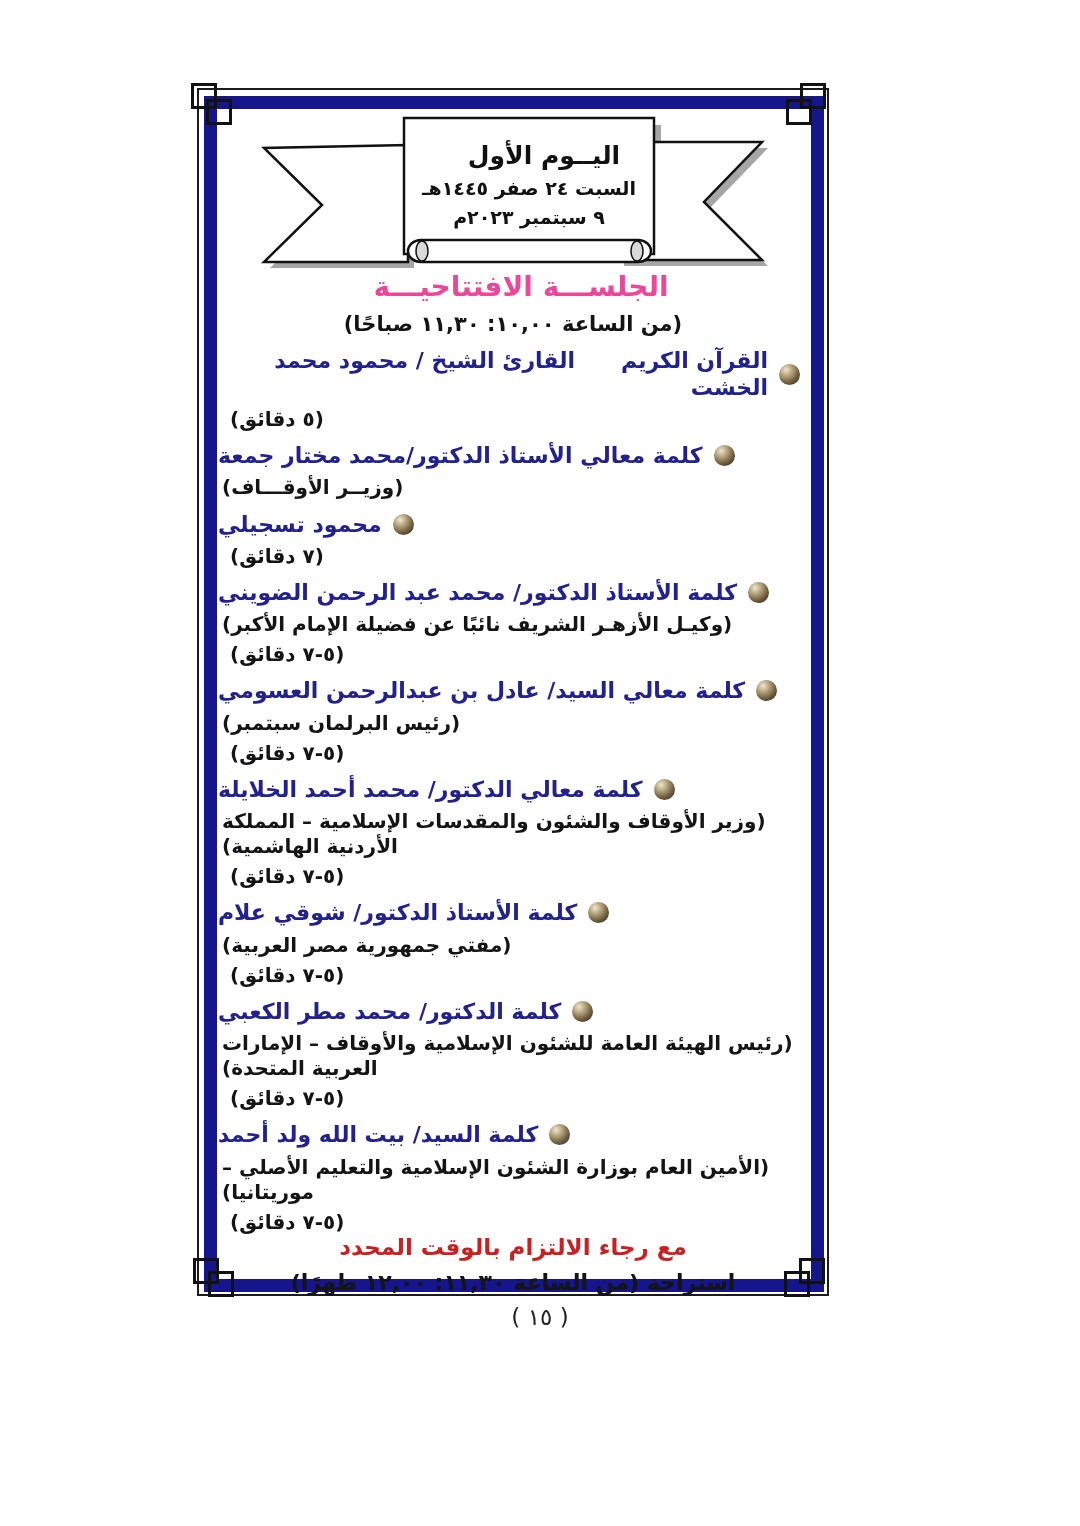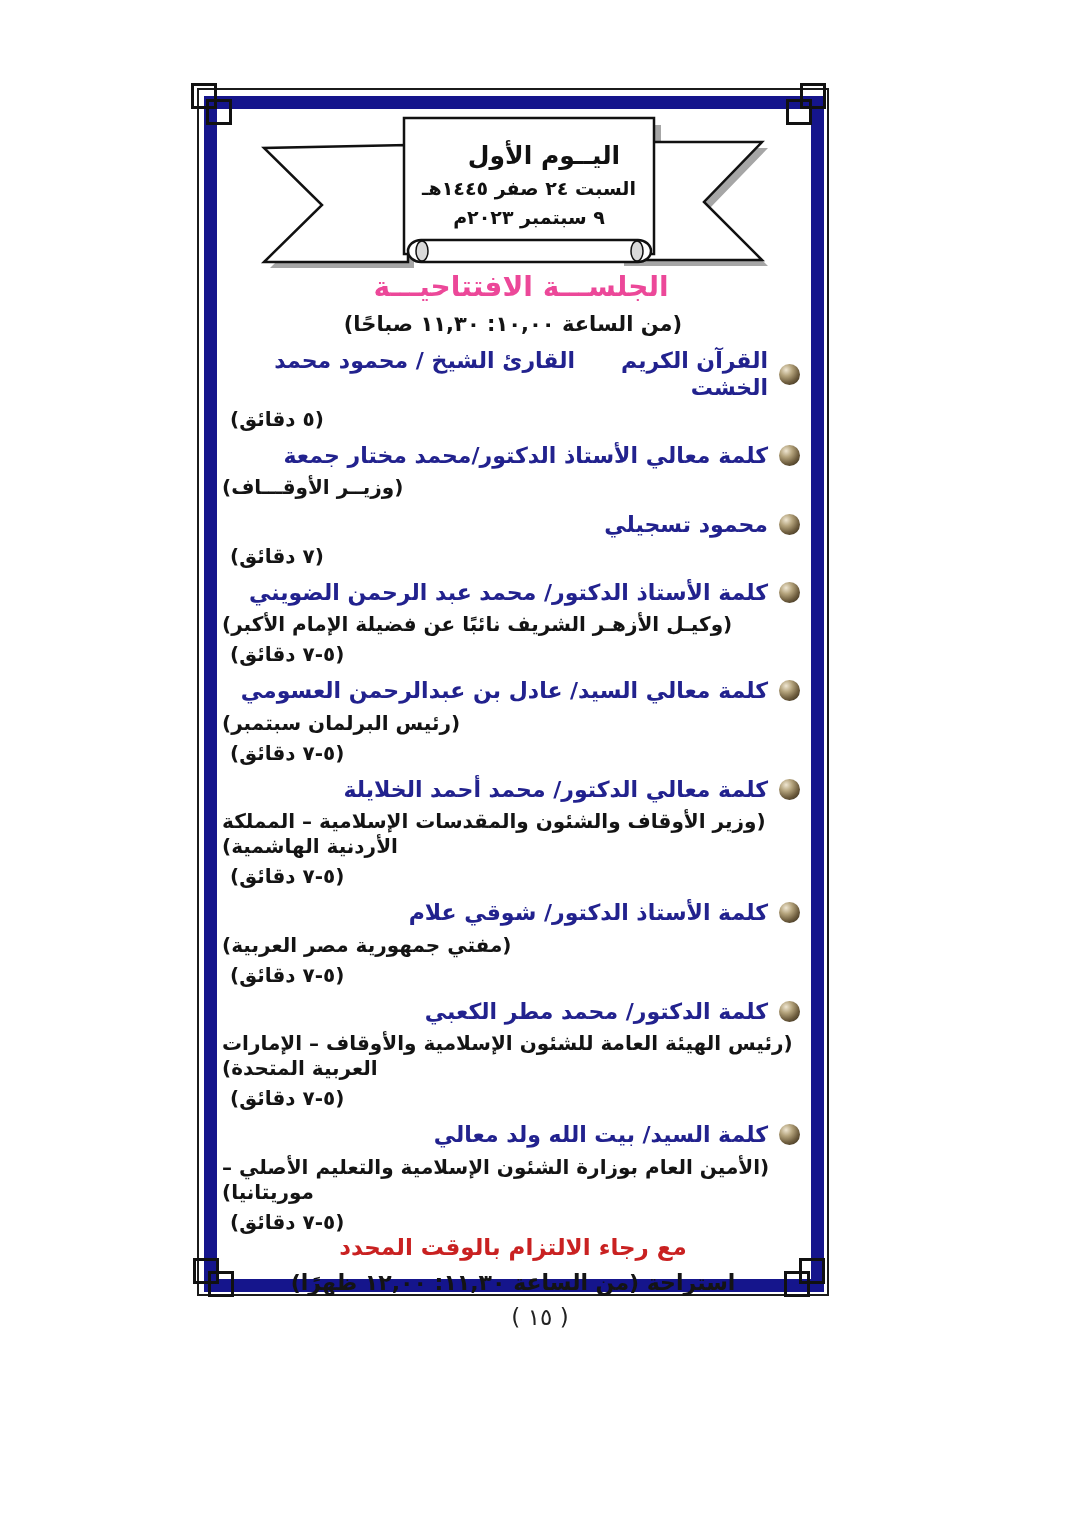--- a/index.html
+++ b/index.html
@@ -39,21 +39,21 @@
     position:absolute;left:218px;top:270px;width:590px;direction:rtl;color:#111;
   }
   .session-title{
     text-align:center;color:#ec4899;font-size:28px;font-weight:bold;
     letter-spacing:0;line-height:1.2;padding-left:16px;
   }
   .session-time{
     text-align:center;font-size:21px;font-weight:bold;margin-top:8px;color:#141414;
   }
   .item-row{
-    display:flex;align-items:center;gap:11px;margin-top:11px;padding-right:8px;
+    display:flex;align-items:center;gap:11px;margin-top:11px;padding-right:8px;justify-content:flex-end;
   }
   .bullet{
     width:21px;height:21px;border-radius:50%;flex:0 0 21px;
     background:radial-gradient(circle at 34% 28%, #efe6d2 0%, #b4a37c 30%, #6e5d3e 62%, #261d10 100%);
   }
   .item-heading{
     font-size:22px;font-weight:bold;color:#22228e;white-space:pre-wrap;line-height:1.25;
   }
   .item-desc{
     direction:rtl;text-align:left;font-size:20px;font-weight:bold;color:#141414;
@@ -165,21 +165,21 @@
 
     <div class="item-row">
       <span class="bullet"></span>
       <span class="item-heading">كلمة الدكتور/ محمد مطر الكعبي</span>
     </div>
     <div class="item-desc">(رئيس الهيئة العامة للشئون الإسلامية والأوقاف – الإمارات العربية المتحدة)</div>
     <div class="item-duration">(٥-٧ دقائق)</div>
 
     <div class="item-row">
       <span class="bullet"></span>
-      <span class="item-heading">كلمة السيد/ بيت الله ولد معالي</span>
+      <span class="item-heading">كلمة السيد/ بيت الله ولد أحمد</span>
     </div>
     <div class="item-desc">(الأمين العام بوزارة الشئون الإسلامية والتعليم الأصلي – موريتانيا)</div>
     <div class="item-duration">(٥-٧ دقائق)</div>
 
     <div class="closing-note">مع رجاء الالتزام بالوقت المحدد</div>
     <div class="break-line">استراحة (من الساعة ١١,٣٠: ١٢,٠٠ ظهرًا)</div>
   </div>
 
   <div class="page-number">( ١٥ )</div>
 </div>

